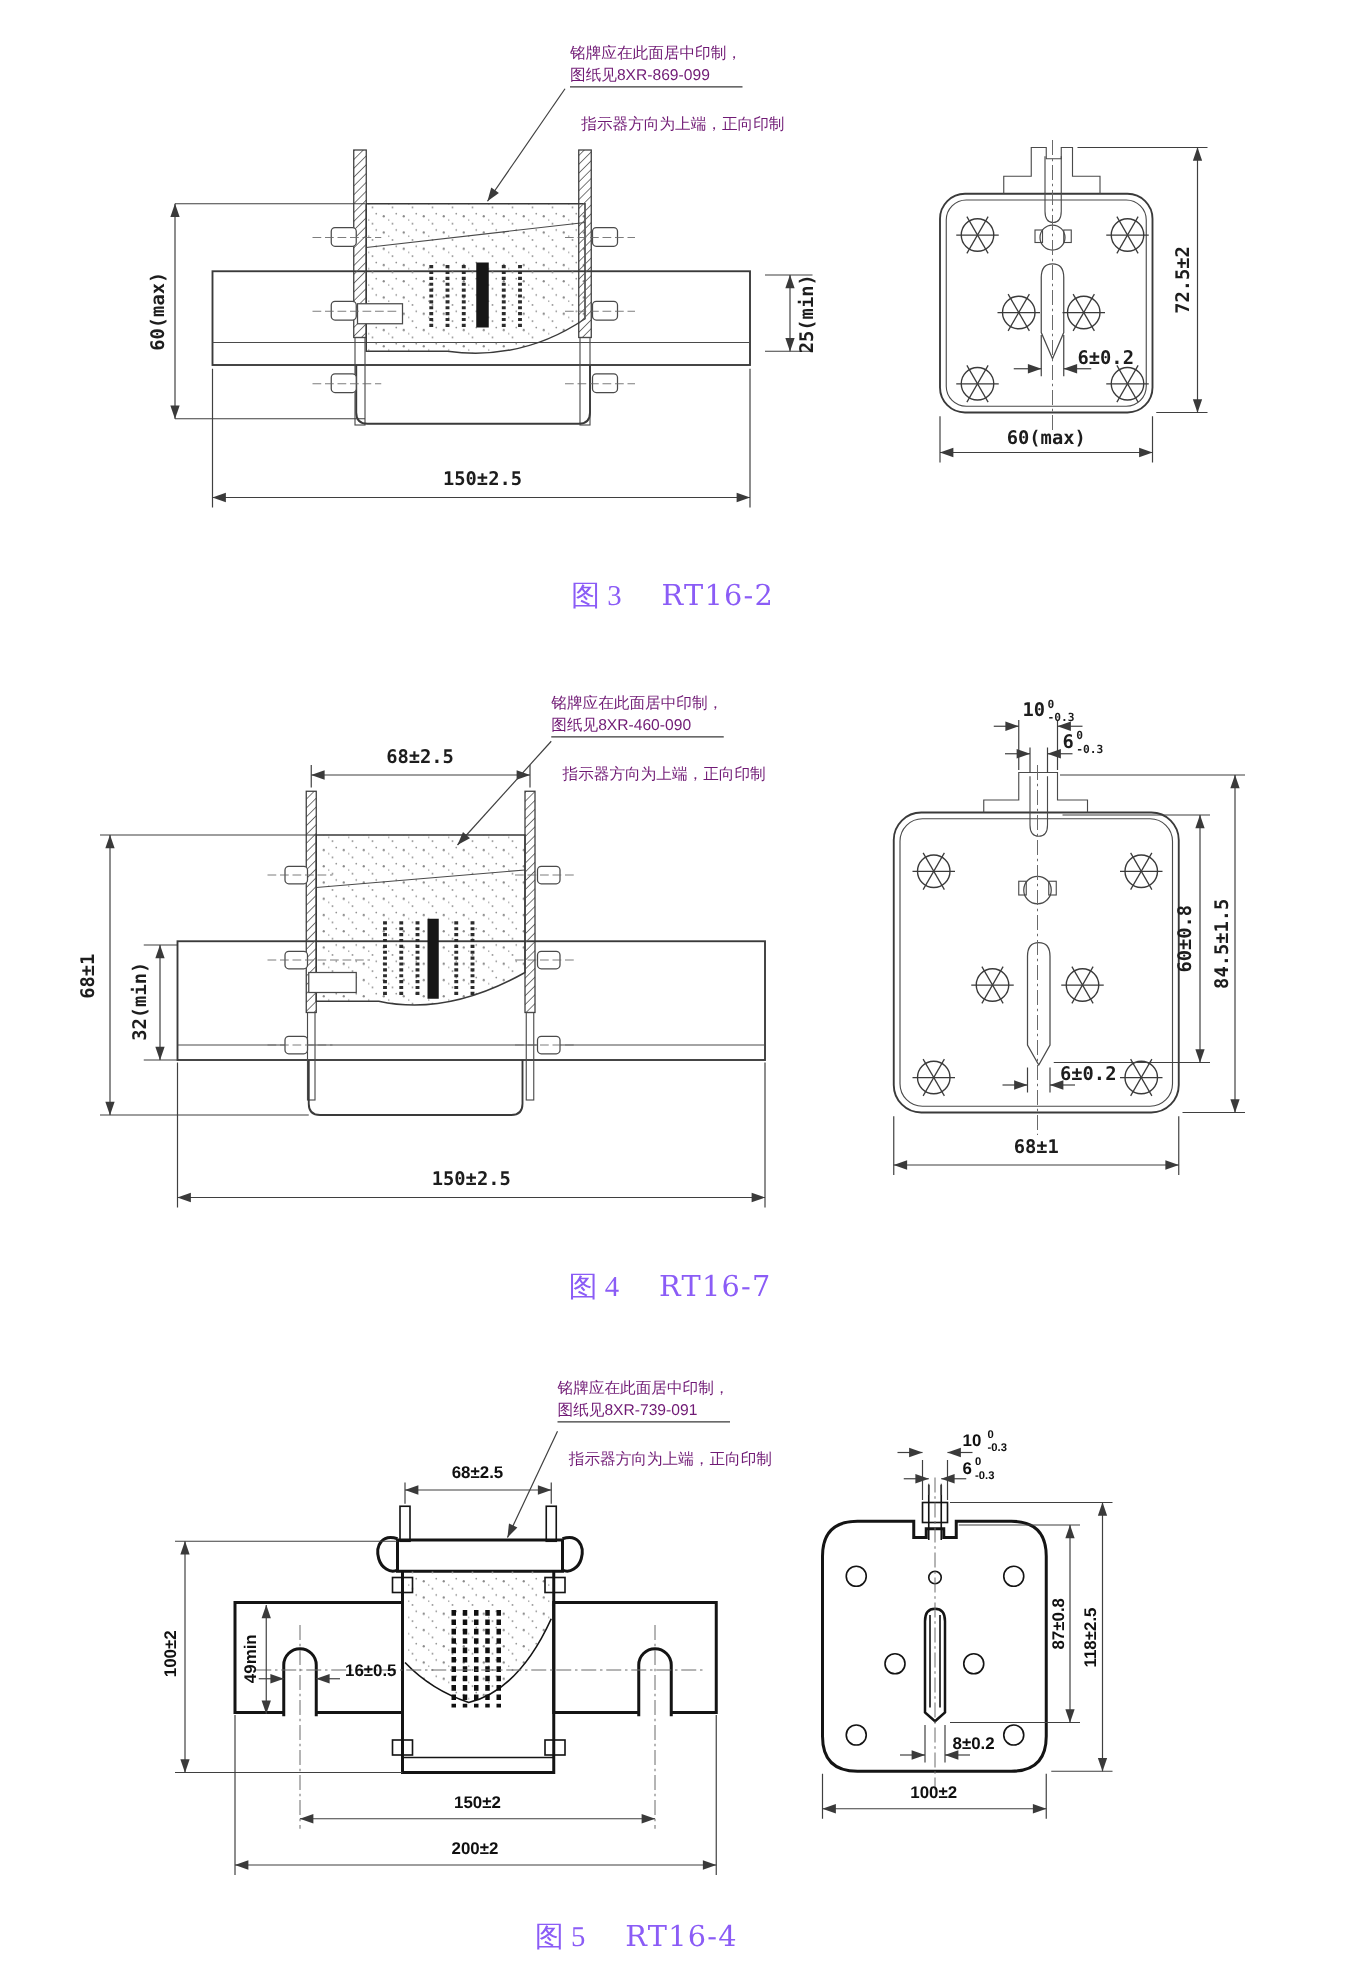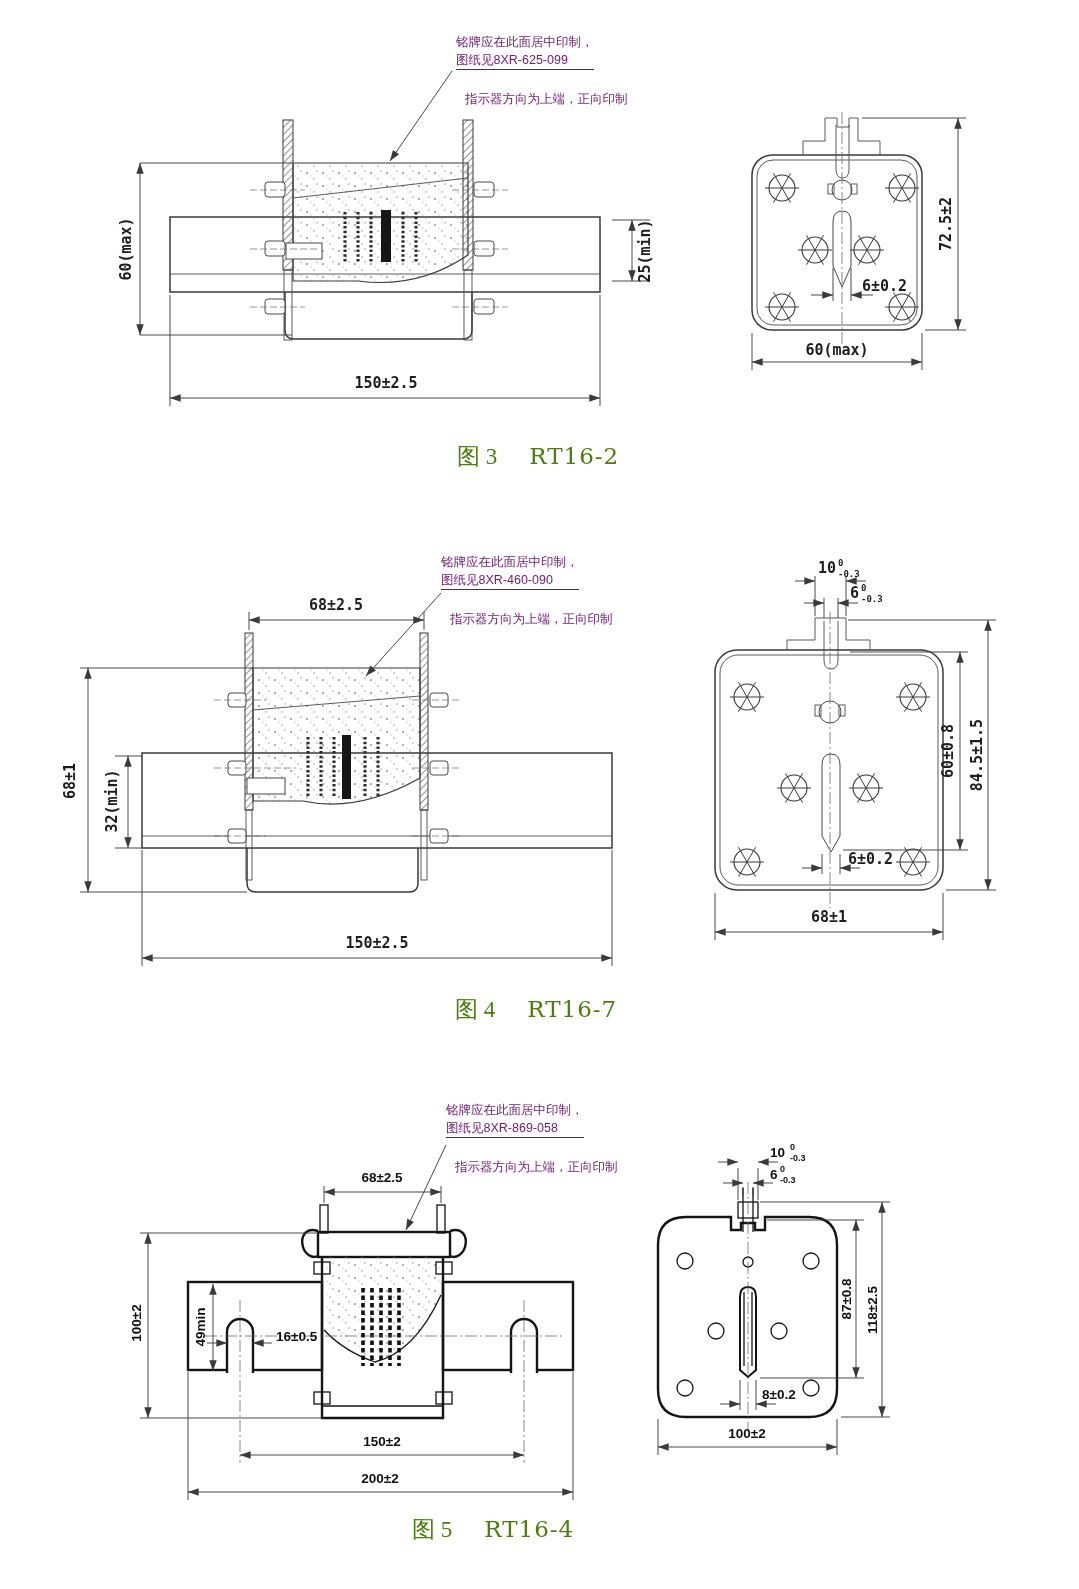--- a/index.html
+++ b/index.html
@@ -25,21 +25,21 @@
   .t3{stroke:#141414;stroke-width:1.3;fill:none}
   
   .dt{font:700 15px "DejaVu Sans Mono",monospace;fill:#1d1d1d}
   .ts{font:700 9px "DejaVu Sans Mono",monospace;fill:#1d1d1d}
   .dt3{font:600 13.5px "Liberation Sans",sans-serif;fill:#101010}
   .ts3{font:600 9px "Liberation Sans",sans-serif;fill:#101010}
   
   .note{position:absolute;width:190px;font:12.5px/1.4 "Liberation Sans",sans-serif;color:#701a75;}
   .note .u{display:inline-block;border-bottom:1.2px solid #3a3a3a;padding-right:26px;}
   .note .l3{margin-left:9px;margin-top:21px;}
-  .caption{position:absolute;font:23px "Liberation Serif",serif;color:#4d7c0f;white-space:nowrap;}
+  .caption{position:absolute;font:23px "Liberation Serif",serif;color:#8b5cf6;white-space:nowrap;margin-top:20px;}
   .caption .cm{margin-left:32px;font-family:"DejaVu Serif",serif;letter-spacing:1px;}
 </style>
 </head>
 <body>
 
 <div class="page">
 <svg width="1079" height="1589" viewBox="0 0 1079 1589">
   <defs>
     <marker id="arr" viewBox="0 0 10 10" refX="9.3" refY="5" markerWidth="12" markerHeight="12" orient="auto-start-reverse" markerUnits="userSpaceOnUse">
       <path d="M0.4,1.9 L9.4,5 L0.4,8.1 Z" fill="#3a3a3a"></path>
@@ -354,36 +354,36 @@
       <line x1="658" y1="1419" x2="658" y2="1455" class="dim"></line>
       <line x1="837" y1="1419" x2="837" y2="1455" class="dim"></line>
       <line x1="658" y1="1447" x2="837" y2="1447" class="dim" marker-start="url(#arr)" marker-end="url(#arr)"></line>
       <text class="dt3" text-anchor="middle" x="747" y="1438">100±2</text>
     </g>
   </g>
 </svg>
 
 <div class="note" style="left:456px;top:34px">
   <div>铭牌应在此面居中印制，</div>
-  <div class="u">图纸见8XR-625-099</div>
+  <div class="u">图纸见8XR-869-099</div>
   <div class="l3">指示器方向为上端，正向印制</div>
 </div>
 <div class="note" style="left:441px;top:554px">
   <div>铭牌应在此面居中印制，</div>
   <div class="u">图纸见8XR-460-090</div>
   <div class="l3">指示器方向为上端，正向印制</div>
 </div>
 <div class="note" style="left:446px;top:1102px">
   <div>铭牌应在此面居中印制，</div>
-  <div class="u">图纸见8XR-869-058</div>
+  <div class="u">图纸见8XR-739-091</div>
   <div class="l3">指示器方向为上端，正向印制</div>
 </div>
 
 <div class="caption" style="left:457px;top:441px">
   <span>图 3</span><span class="cm">RT16-2</span>
 </div>
 <div class="caption" style="left:455px;top:994px">
   <span>图 4</span><span class="cm">RT16-7</span>
 </div>
-<div class="caption" style="left:412px;top:1514px">
+<div class="caption" style="left:428px;top:1514px">
   <span>图 5</span><span class="cm">RT16-4</span>
 </div>
 </div>
 
 </body></html>

